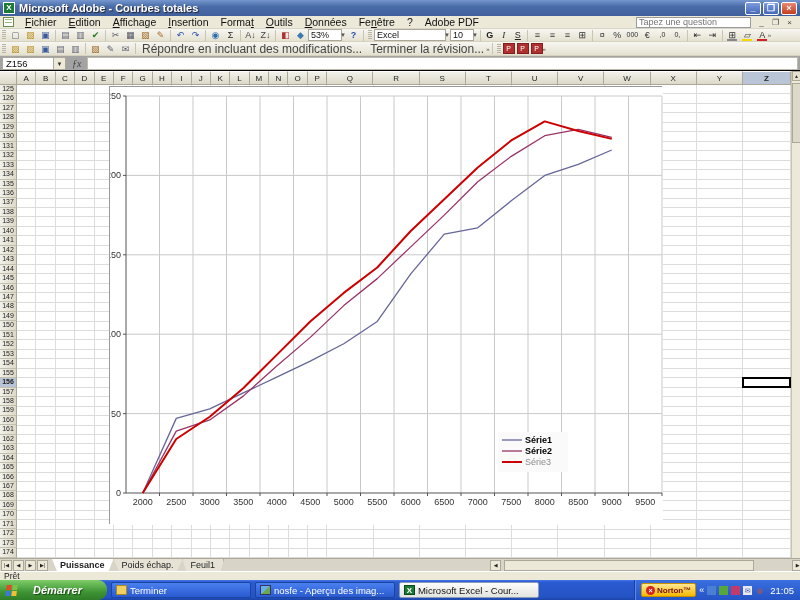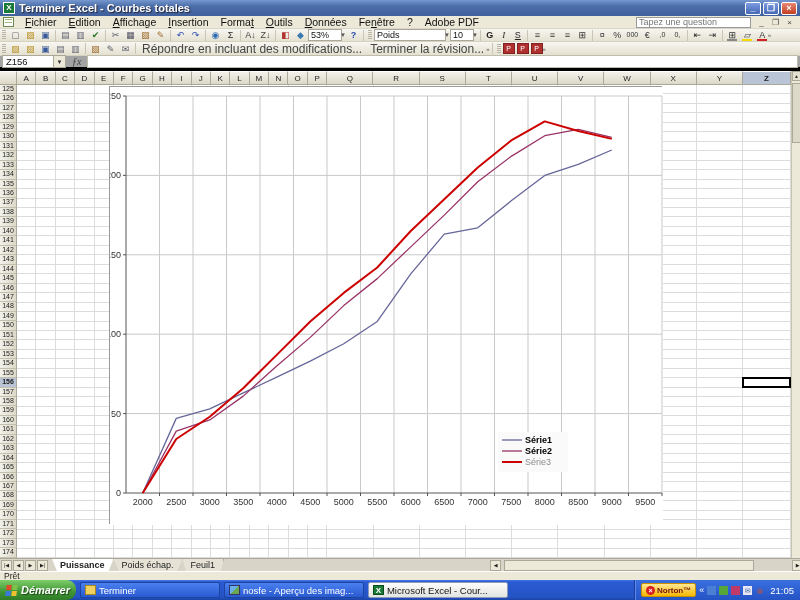--- a/index.html
+++ b/index.html
@@ -52,21 +52,21 @@
   .zoombox, .fontbox, .sizebox { background:#fff; border:1px solid #aca899; height:12px;
     font-size:9px; line-height:10px; padding:0 2px; white-space:nowrap; color:#111; }
   .fontbox { width:72px; } .sizebox { width:24px; } .zoombox { width:34px; }
   .fmtbtn { width:14px; height:12px; text-align:center; font-size:9px; line-height:12px; color:#222; flex:none; }
   .reviewbtn { font-size:12px; color:#444; padding:0 4px; white-space:nowrap; }
   .pdficon { width:12px; height:11px; background:#b03030; border:1px solid #802020; color:#fff;
     font-size:7px; line-height:10px; text-align:center; margin-right:2px; flex:none; }
 
   
   .formulabar { position:absolute; left:0; top:56px; width:800px; height:15px; background:#a3a3a3;
-    display:flex; align-items:center; border-bottom:4px solid #000000; }
+    display:flex; align-items:center; border-bottom:1px solid #000000; }
   .namebox { width:52px; height:13px; background:#fff; border:1px solid #aca899; font-size:9.5px;
     line-height:12px; padding-left:3px; margin-left:2px; color:#111; }
   .namedd { width:12px; height:13px; background:#ece9d8; border:1px solid #aca899; border-left:none;
     font-size:6px; line-height:12px; text-align:center; color:#333; }
   .fx { font-size:10px; font-style:italic; font-family:"Liberation Serif",serif; color:#444; margin:0 6px; }
   .formulainput { flex:1; height:13px; background:#fff; border:1px solid #c0bcac; margin-right:2px; }
 
   
   .colheaders { position:absolute; left:0; top:71px; height:14px; width:791px; display:flex; }
   .cornerbox, .colhdr { background:linear-gradient(180deg,#f2f1ea,#dcd9c8); border-right:1px solid #aca899;
@@ -107,22 +107,22 @@
     font-size:5px; line-height:9px; text-align:center; color:#222; }
   .hthumb { position:absolute; top:1px; height:11px; background:#ece9d8; border:1px solid #aca899; }
 
   
   .statusbar { position:absolute; left:0; top:571px; width:800px; height:9px; background:#ece9d8;
     border-top:1px solid #fff; font-size:8.5px; color:#222; line-height:9px; padding-left:4px; }
 
   
   .taskbar { position:absolute; left:0; top:580px; width:800px; height:20px;
     background:linear-gradient(180deg,#4678e8 0%,#2b5bd2 10%,#2453c4 85%,#1b44a8 100%); display:flex; align-items:center; }
-  .startbtn { height:20px; padding:0 6px 0 6px; background:linear-gradient(180deg,#7ece6a,#3f9434 60%,#2f7d28);
-    border-radius:0 9px 9px 0; display:flex; align-items:center; gap:4px; color:#fff; font-weight:bold;
+  .startbtn { height:20px; padding:0 25px 0 6px; background:linear-gradient(180deg,#7ece6a,#3f9434 60%,#2f7d28);
+    border-radius:0 9px 9px 0; display:flex; align-items:center; gap:16px; color:#fff; font-weight:bold;
     font-style:italic; font-size:11px; text-shadow:1px 1px 1px #1a4a14; flex:none; }
   .winlogo { width:11px; height:11px; display:grid; grid-template-columns:5px 5px; grid-template-rows:5px 5px;
     gap:1px; transform:skewX(-8deg); }
   .winlogo span:nth-child(1){background:#e04a2a;} .winlogo span:nth-child(2){background:#7ec24a;}
   .winlogo span:nth-child(3){background:#3a7ae0;} .winlogo span:nth-child(4){background:#f0c030;}
   .taskbtn { width:140px; height:16px; margin-left:4px; border-radius:2px; display:flex; align-items:center;
     gap:3px; padding:0 4px; font-size:9.5px; color:#fff; white-space:nowrap; overflow:hidden;
     background:linear-gradient(180deg,#4a80f0,#2a5ad0); border:1px solid #1d449e; flex:none; }
   .taskbtn.active { background:linear-gradient(180deg,#fdfdfc,#e2e4e0); color:#111; border:1px solid #8a9ab8; }
   .ticon16 { width:11px; height:10px; flex:none; font-size:8px; line-height:10px; text-align:center; }
@@ -141,21 +141,21 @@
   .trayicon { width:9px; height:9px; flex:none; font-size:7px; line-height:9px; text-align:center; color:#fff; }
   .clock { color:#fff; font-size:9.5px; margin:0 2px 0 3px; }
 </style>
 </head>
 <body>
 
 <div id="screen">
 
   <div class="titlebar">
     <span class="ticon">X</span>
-    <span class="ttext">Terminer Excel - Courbes totales</span>
+    <span class="ttext">Microsoft Adobe - Courbes totales</span>
     <span class="winbtns">
       <span class="winbtn">_</span>
       <span class="winbtn">❐</span>
       <span class="winbtn close">×</span>
     </span>
   </div>
 
   <div class="menubar">
     <span class="wbicon"></span>
     <span id="menu-items" style="display:flex;">
@@ -203,21 +203,21 @@
       <span class="tbicon" style="color: rgb(68, 68, 68);">A↓</span>
       <span class="tbicon" style="color: rgb(68, 68, 68);">Z↓</span>
       <span class="tbsep"></span>
       <span class="tbicon" style="color: rgb(176, 48, 48);">◧</span>
       <span class="tbicon" style="color: rgb(58, 122, 176);">◆</span>
       <span class="zoombox">53%</span>
       <span class="dd">▼</span>
       <span class="tbicon" style="color: rgb(42, 74, 176); font-weight: bold;">?</span>
       <span class="tbsep"></span>
       <span class="grip"></span>
-      <span class="fontbox">Poids</span>
+      <span class="fontbox">Excel</span>
       <span class="dd">▼</span>
       <span class="sizebox">10</span>
       <span class="dd">▼</span>
       <span class="tbsep"></span>
       <span class="fmtbtn" style="font-weight: bold;">G</span>
       <span class="fmtbtn" style="font-style: italic; font-family: &quot;Liberation Serif&quot;, serif;">I</span>
       <span class="fmtbtn" style="text-decoration: underline;">S</span>
       <span class="tbsep"></span>
       <span class="tbicon" style="color: rgb(51, 51, 51);">≡</span>
       <span class="tbicon" style="color: rgb(51, 51, 51);">≡</span>

